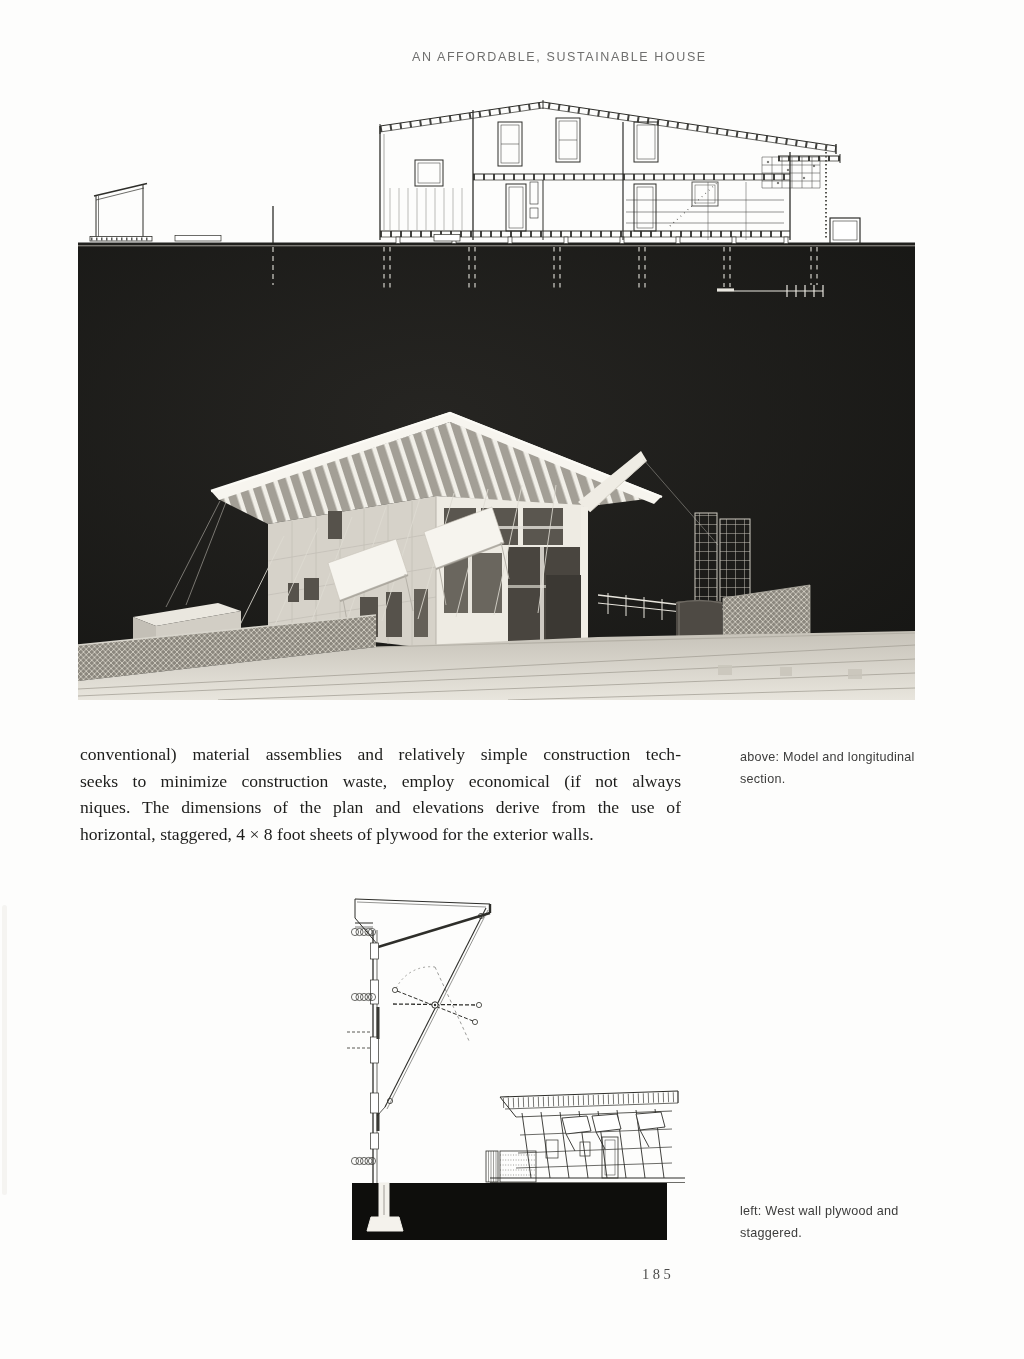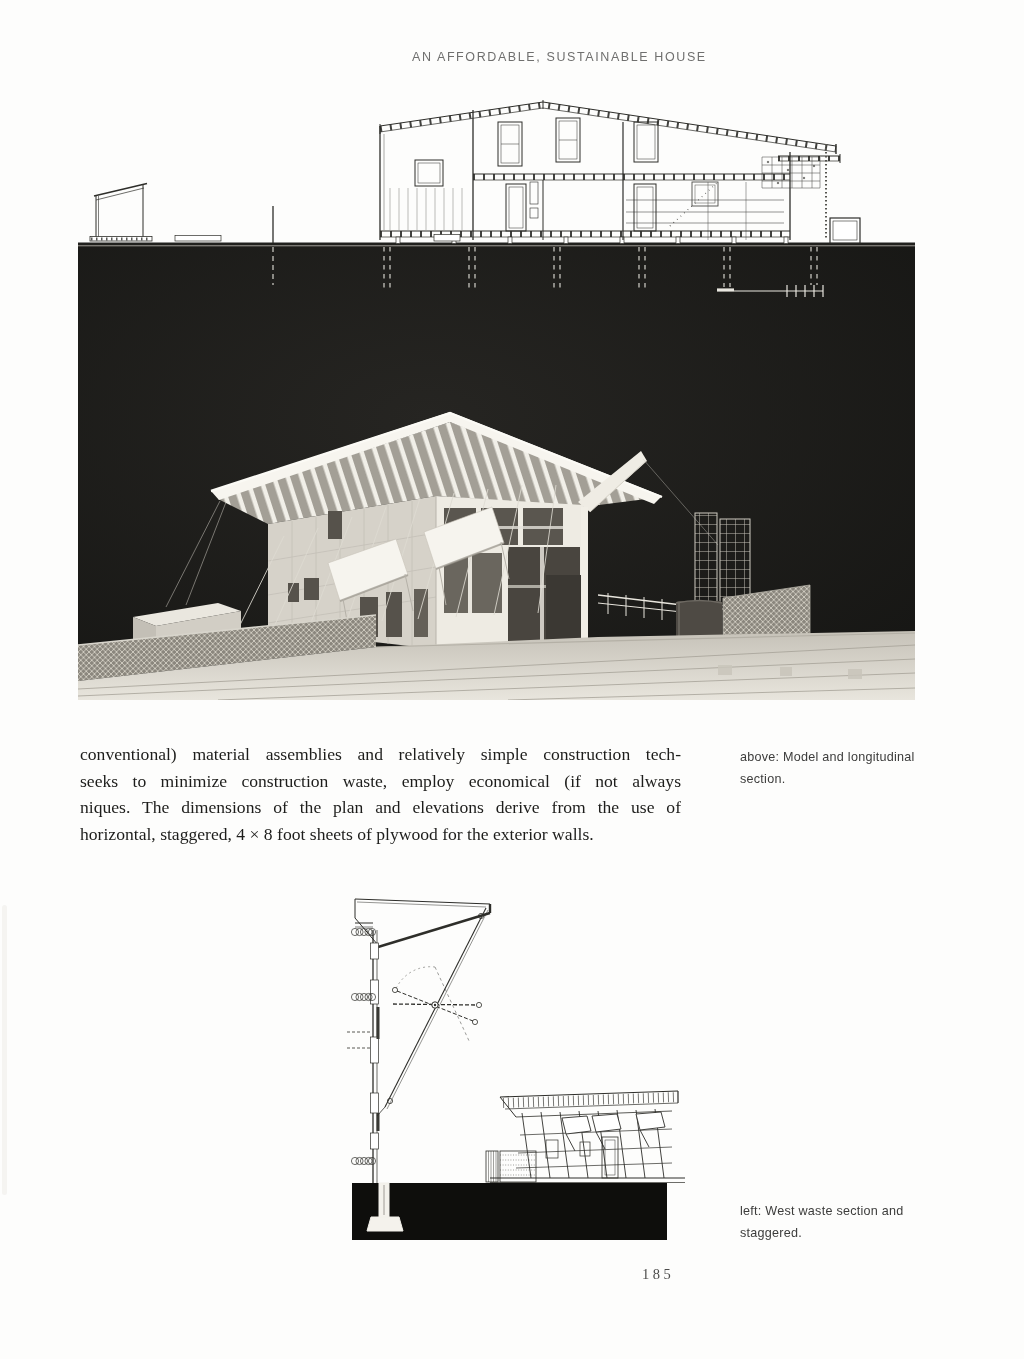--- a/index.html
+++ b/index.html
@@ -490,21 +490,21 @@
         <rect x="146" y="266" width="12" height="31" stroke-width="0.8"></rect>
         <path d="M148.5,266 V297 M151,266 V297 M153.5,266 V297 M156,266 V297" stroke-width="0.45"></path>
         <rect x="160" y="266" width="36" height="31" stroke-width="0.8"></rect>
         <path d="M160,270 h36 M160,275 h36 M160,280 h36 M160,285 h36 M160,290 h36" stroke-width="0.5" stroke-dasharray="1 1.6" opacity="0.9"></path>
       </g>
     </g>
   </svg>
   </div>
 
   <div class="caption cap-left">
-    <div>left: West waste section and</div>
+    <div>left: West wall plywood and</div>
     <div>staggered.</div>
   </div>
 
   <div class="page-number">185</div>
 
   <div class="scan-edge"></div>
 
 </div>
 
 </body></html>

